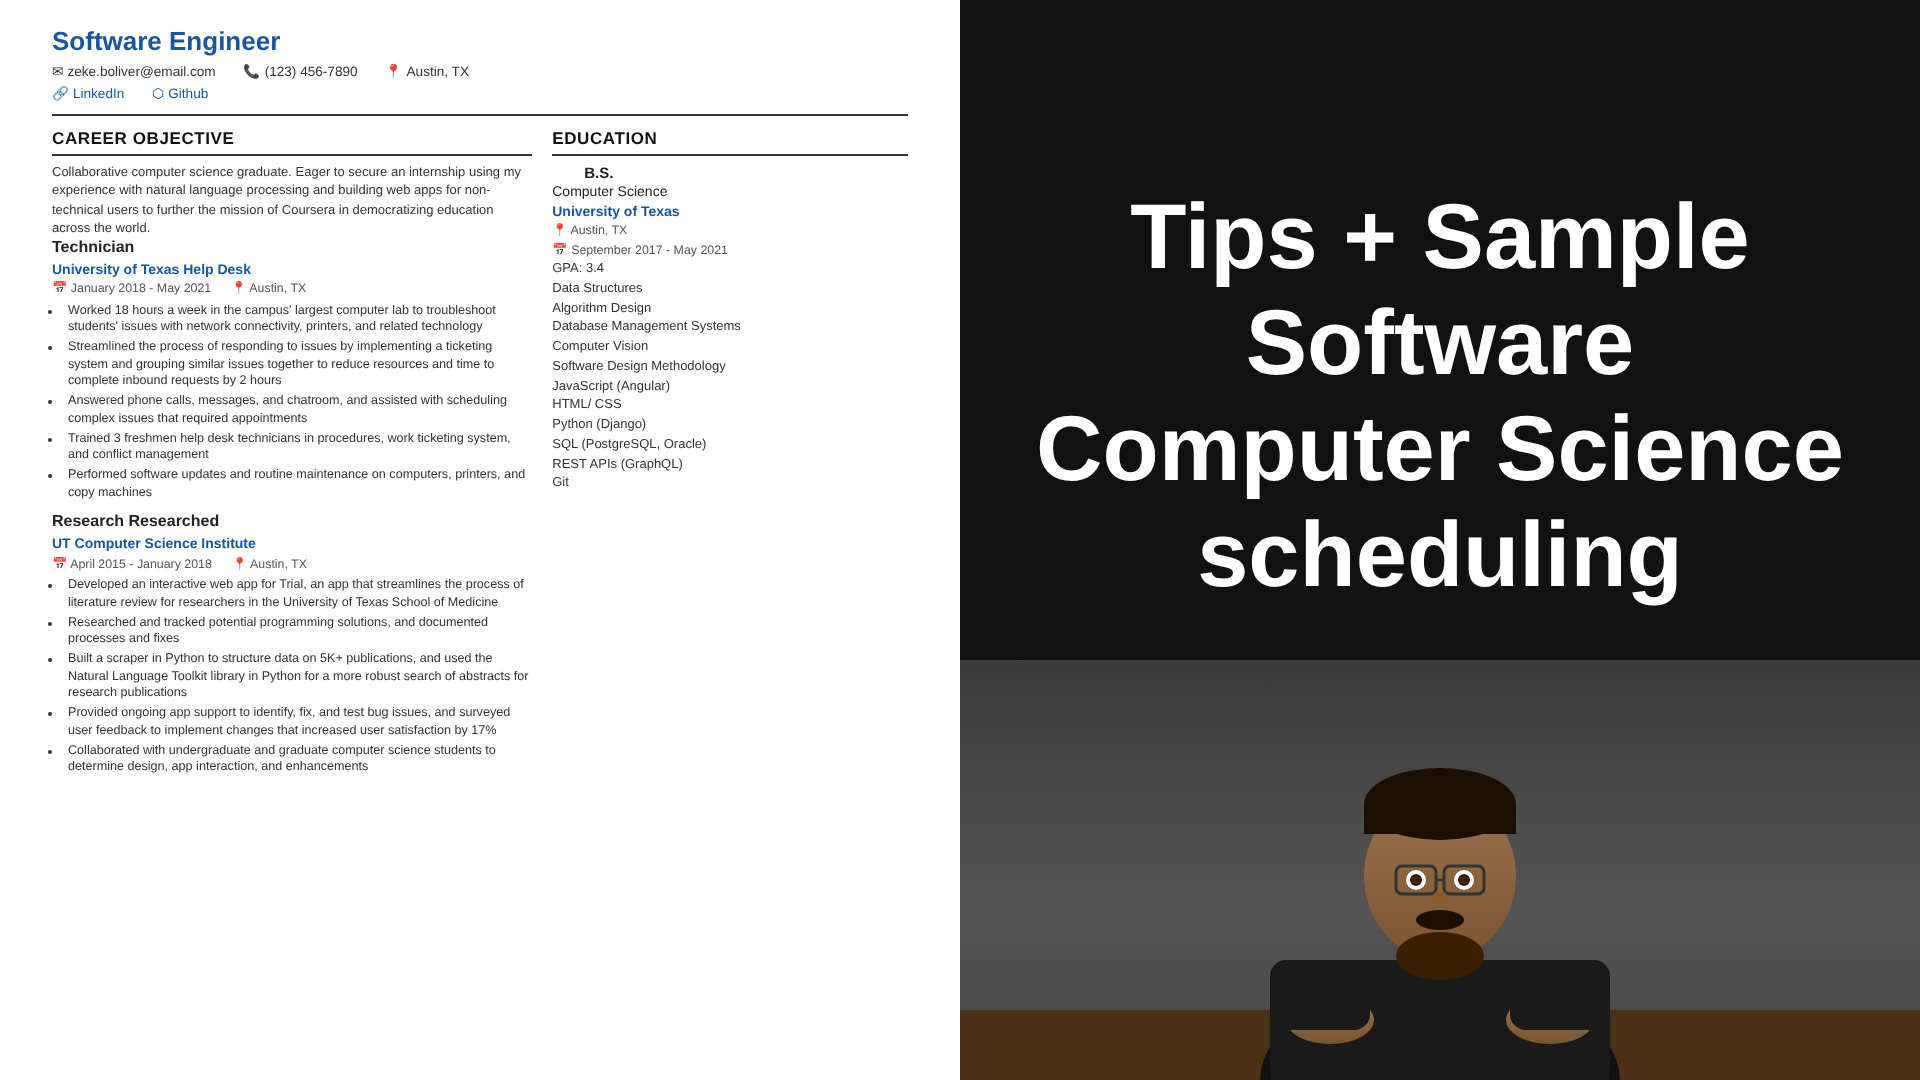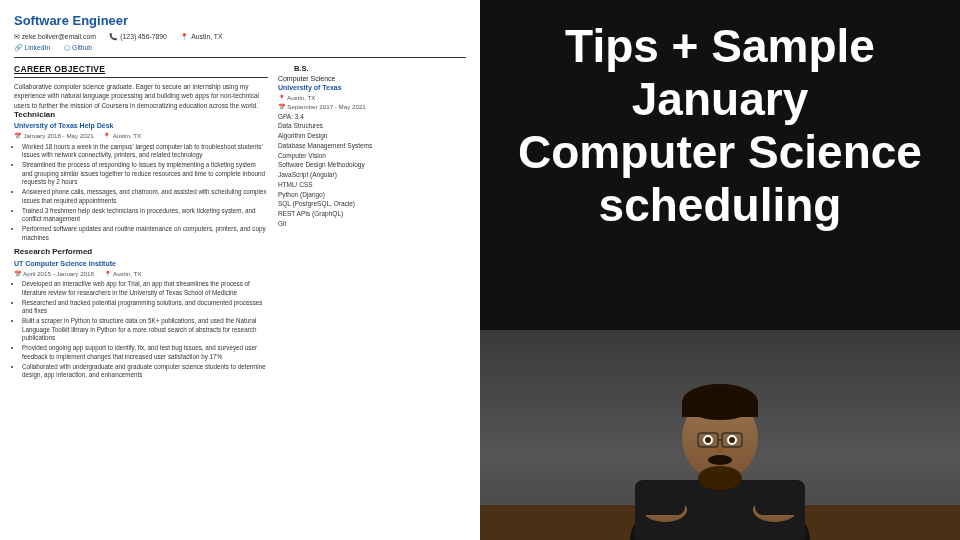--- a/index.html
+++ b/index.html
@@ -16,21 +16,21 @@
     #resume-panel {
       width: 480px;
       height: 540px;
       background: #fff;
       overflow: hidden;
       position: relative;
       flex-shrink: 0;
     }
 
     .resume-inner {
-      padding: 12px 14px;
+      padding: 12px 26px;
       font-size: 7.2px;
       line-height: 1.35;
       color: #222;
       transform-origin: top left;
     }
 
     .resume-header {
       border-bottom: 1.5px solid #333;
       padding-bottom: 5px;
       margin-bottom: 6px;
@@ -80,21 +80,20 @@
       letter-spacing: 0.3px;
       color: #111;
       border-bottom: 1px solid #333;
       padding-bottom: 2px;
       margin-bottom: 4px;
       margin-top: 7px;
     }
 
     .section-title:first-child {
       margin-top: 0;
-      text-decoration: underline;
     }
 
     .career-obj {
       font-size: 6.5px;
       color: #333;
       line-height: 1.4;
     }
 
     .job-title {
       font-size: 8px;
@@ -183,21 +182,21 @@
       background: #111;
       position: relative;
       display: flex;
       flex-direction: column;
       flex-shrink: 0;
     }
 
     #text-overlay {
       flex: 1;
       display: flex;
-      align-items: flex-start;
+      align-items: flex-end;
       justify-content: center;
       padding: 20px 30px 26px 30px;
     }
 
     .overlay-text {
       color: #fff;
       font-size: 46px;
       font-weight: bold;
       text-align: center;
       line-height: 1.15;
@@ -261,39 +260,40 @@
           <ul class="bullet-list">
             <li>Worked 18 hours a week in the campus' largest computer lab to troubleshoot students' issues with network connectivity, printers, and related technology</li>
             <li>Streamlined the process of responding to issues by implementing a ticketing system and grouping similar issues together to reduce resources and time to complete inbound requests by 2 hours</li>
             <li>Answered phone calls, messages, and chatroom, and assisted with scheduling complex issues that required appointments</li>
             <li>Trained 3 freshmen help desk technicians in procedures, work ticketing system, and conflict management</li>
             <li>Performed software updates and routine maintenance on computers, printers, and copy machines</li>
           </ul>
         </div>
 
         <div style="margin-top:5px;">
-          <div class="job-title">Research Performed</div>
+          <div class="job-title">Research Researched</div>
           <div class="employer">UT Computer Science Institute</div>
           <div class="job-meta">
             <span>📅 April 2015 - January 2018</span>
             <span>📍 Austin, TX</span>
           </div>
           <ul class="bullet-list">
             <li>Developed an interactive web app for Trial, an app that streamlines the process of literature review for researchers in the University of Texas School of Medicine</li>
             <li>Researched and tracked potential programming solutions, and documented processes and fixes</li>
             <li>Built a scraper in Python to structure data on 5K+ publications, and used the Natural Language Toolkit library in Python for a more robust search of abstracts for research publications</li>
             <li>Provided ongoing app support to identify, fix, and test bug issues, and surveyed user feedback to implement changes that increased user satisfaction by 17%</li>
             <li>Collaborated with undergraduate and graduate computer science students to determine design, app interaction, and enhancements</li>
           </ul>
         </div>
 
       </div>
 
       <div class="resume-right">
 
+        <div class="section-title">EDUCATION</div>
         <div>
           <div class="edu-degree">B.S.</div>
           <div class="edu-field">Computer Science</div>
           <div class="edu-school">University of Texas</div>
           <div class="edu-meta">📍 <span>Austin, TX</span></div>
           <div class="edu-meta">📅 <span>September 2017 - May 2021</span></div>
           <div class="edu-gpa">GPA: 3.4</div>
         </div>
 
         <div class="courses-list">
@@ -316,21 +316,21 @@
       </div>
     </div>
   </div>
 </div>
 
 <div id="video-panel">
 
   <div id="text-overlay">
     <div class="overlay-text">
       <span>Tips + Sample</span><br>
-      <span>January</span><br>
+      <span>Software</span><br>
       <span>Computer Science</span><br>
       <span>scheduling</span>
     </div>
   </div>
 
   <div id="person-thumbnail">
     <div class="person-bg">
       
       <svg width="480" height="210" viewBox="0 0 480 210">
 

